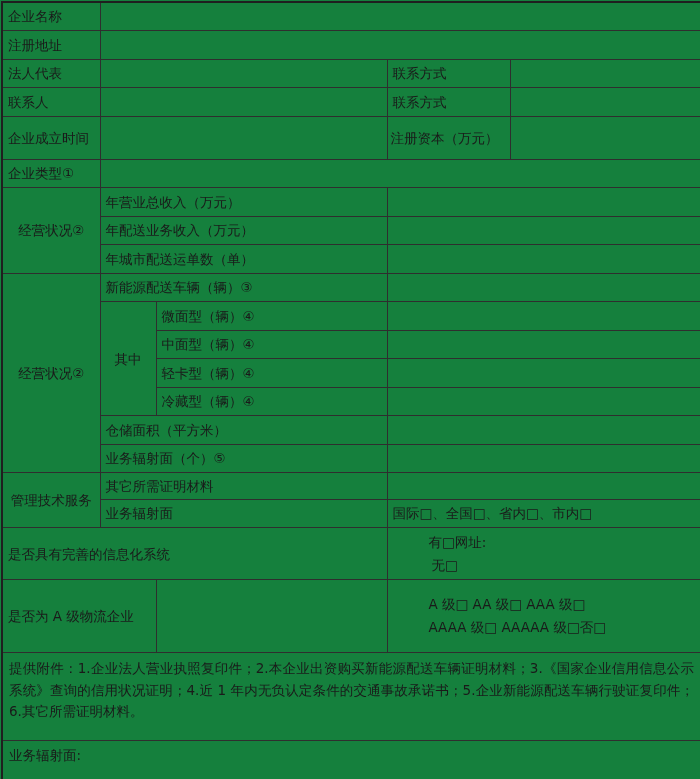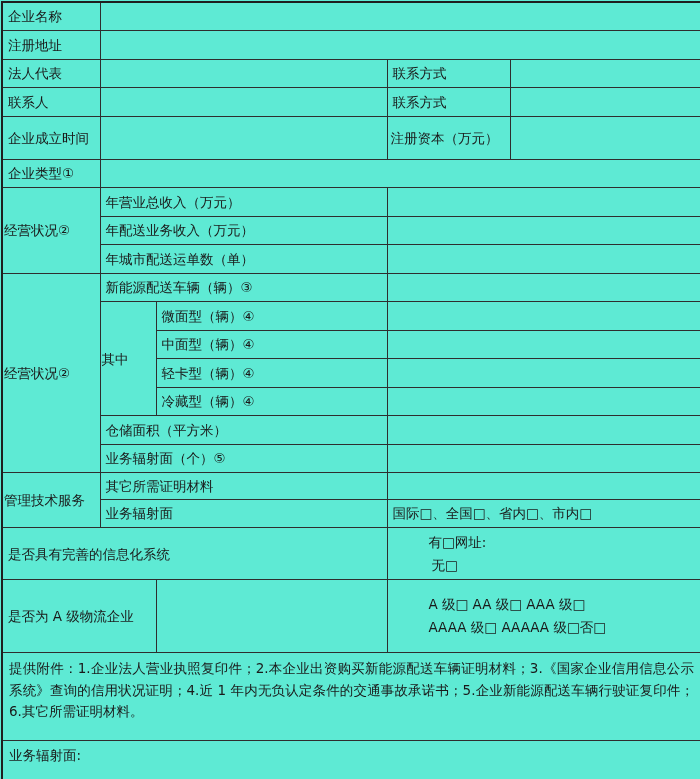--- a/index.html
+++ b/index.html
@@ -1,21 +1,21 @@
 <!DOCTYPE html>
 <html><head>
 <meta charset="utf-8">
 <style>
   html,body{margin:0;padding:0;background:#ffffff;}
-  .page{width:700px;height:779px;box-sizing:border-box;padding:1px;background:#5eead4;
+  .page{width:700px;height:779px;box-sizing:border-box;padding:1px;background:#15803d;
         font-family:"DejaVu Sans","Liberation Sans",sans-serif;}
   table.form{border-collapse:collapse;table-layout:fixed;width:698px;border:2px solid #1f1f1f;}
   td{border:1px solid #2e2e2e;font-size:13.5px;color:#1a1a1a;padding:2px 5px;
      vertical-align:middle;overflow:hidden;line-height:1.35;}
-  td.sec{text-align:left;padding:18px 1px;}
+  td.sec{text-align:center;padding:18px 1px;}
   tr.std{height:28.5px;}
   tr.h24{height:24px;}
   tr.h26{height:26px;}
   tr.h52{height:52px;}
   tr.h73{height:73px;}
   tr.h88{height:88px;}
   tr.h56{height:56px;}
   td.lines div{line-height:23px;margin-left:36px;}
   td.para{vertical-align:top;line-height:21.5px;padding:5px 7px 4px 6px;text-align:justify;}
   td.sig{vertical-align:top;padding:5px 6px;}

